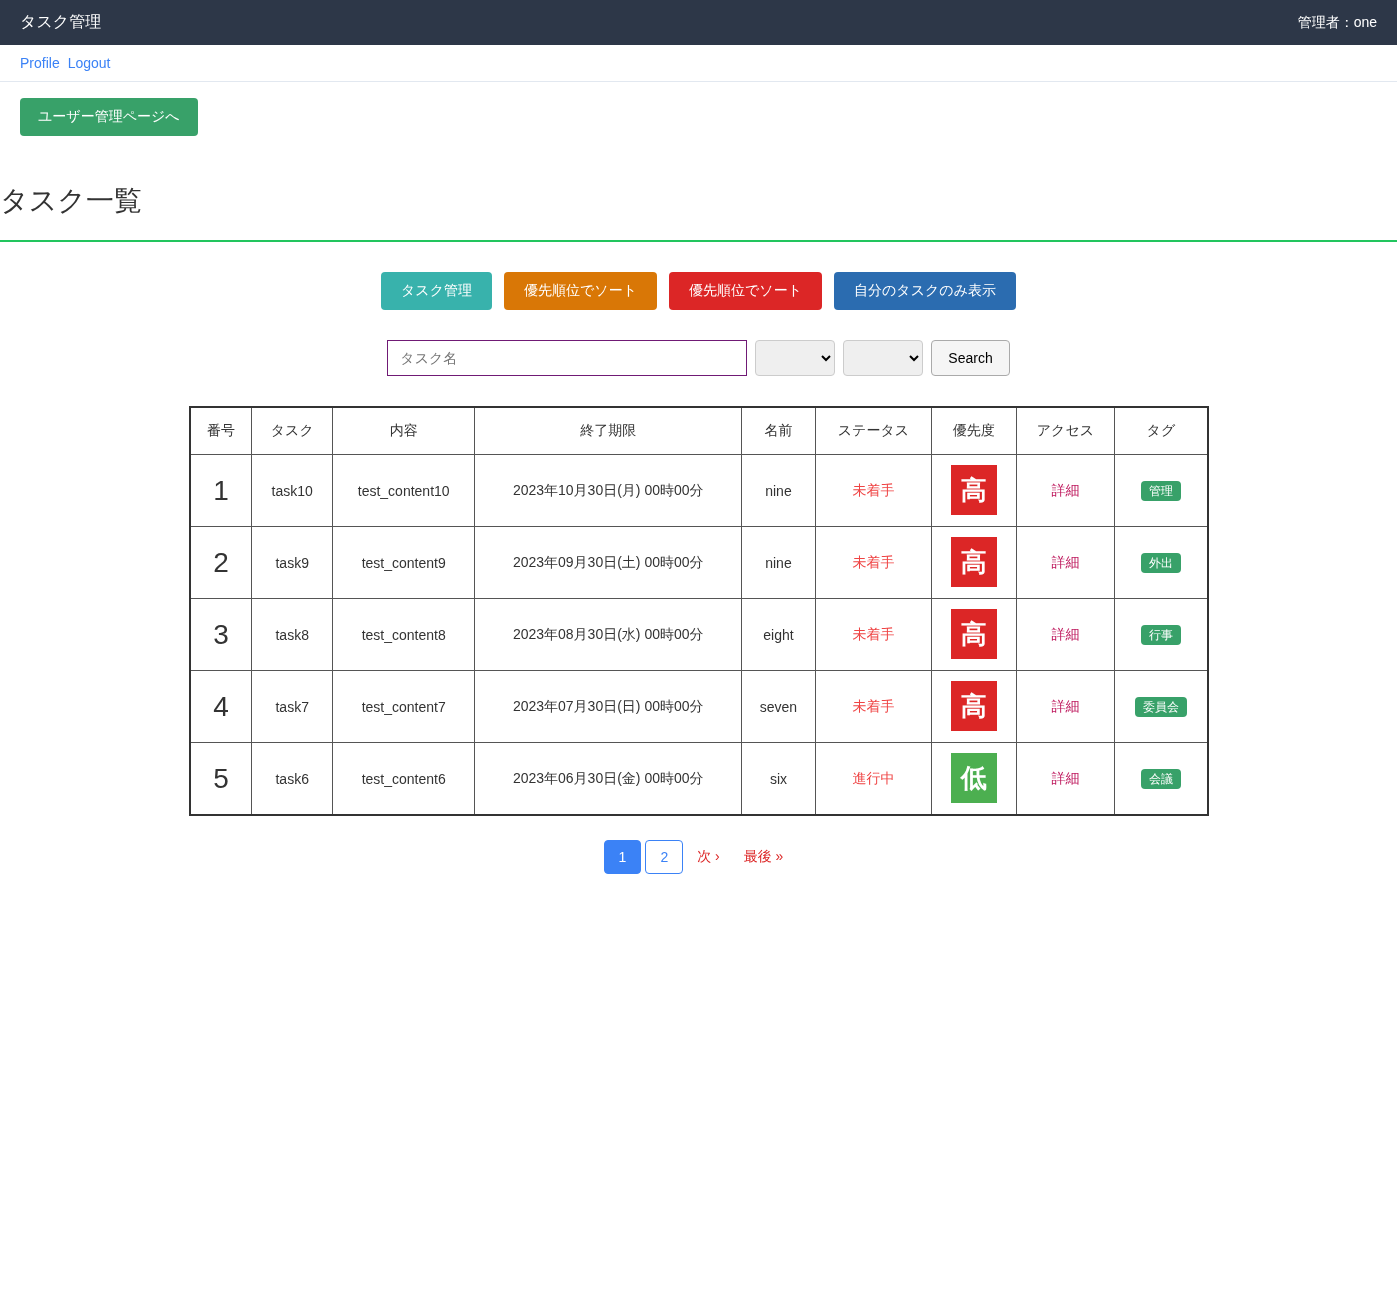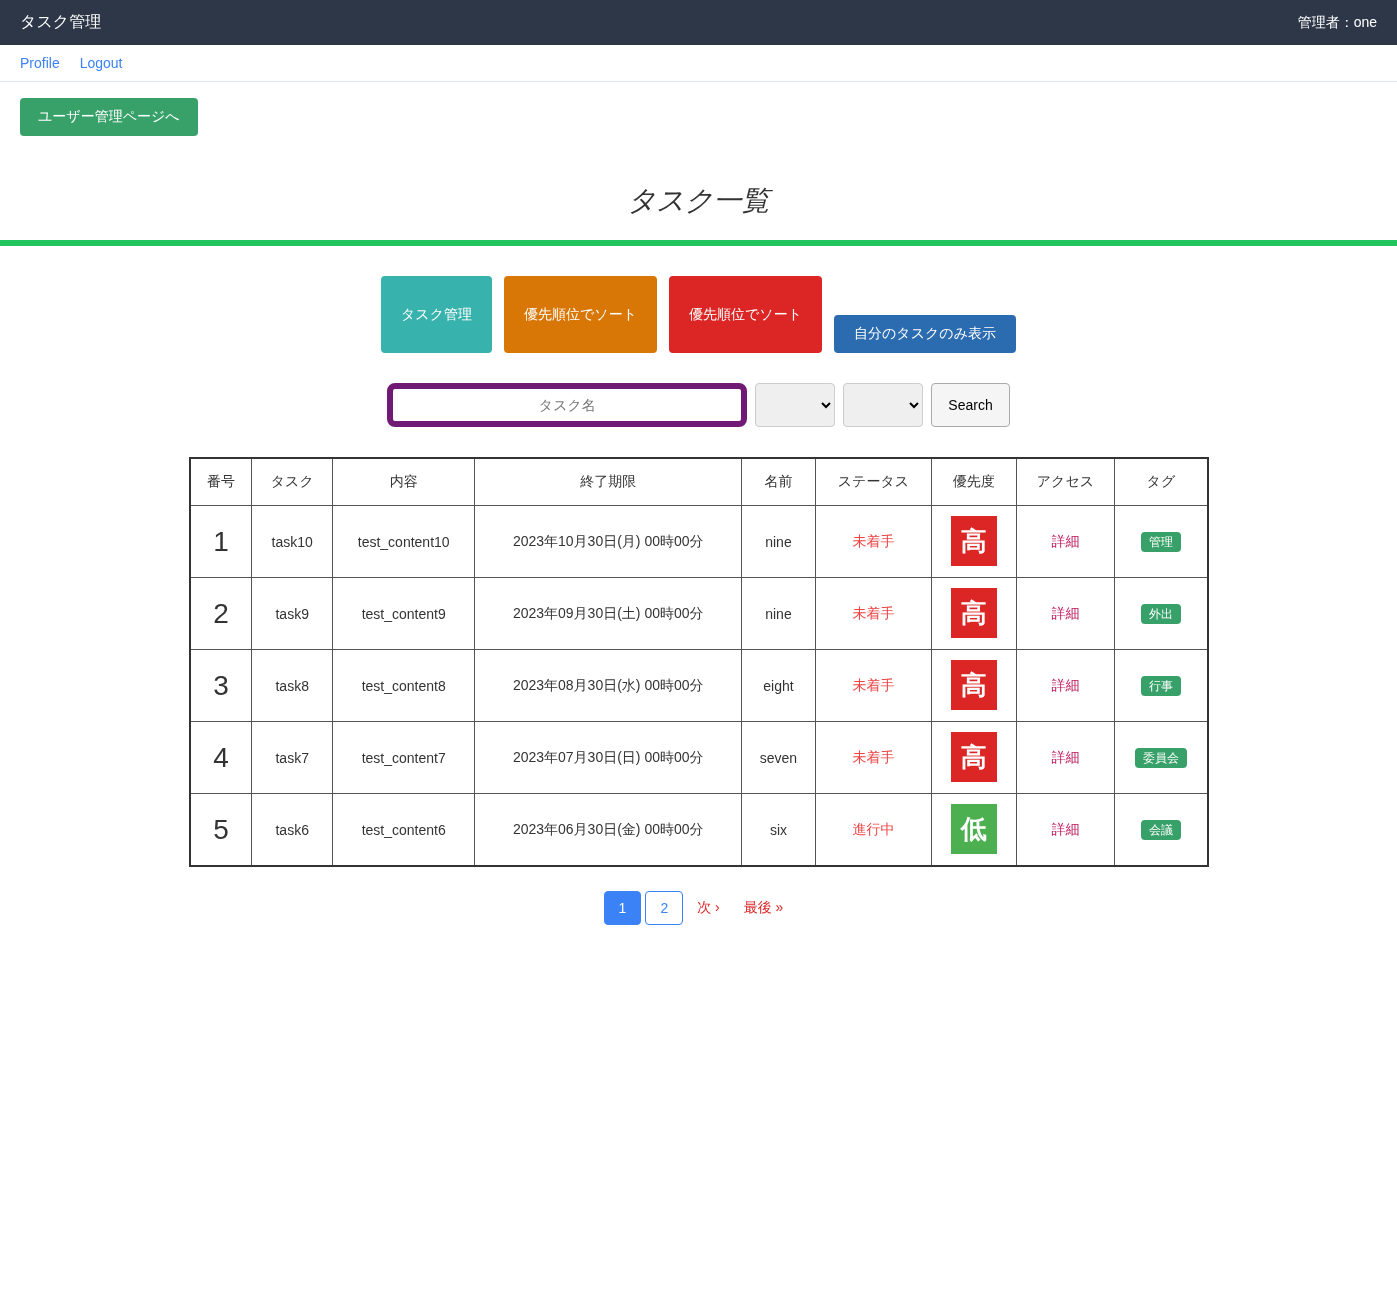--- a/index.html
+++ b/index.html
@@ -4,41 +4,41 @@
   <style>
     * { box-sizing: border-box; margin: 0; padding: 0; }
     body { font-family: "Helvetica Neue", Arial, "Hiragino Kaku Gothic ProN", "Hiragino Sans", Meiryo, sans-serif; background: #fff; color: #333; font-size: 14px; }
 
     
     .header { background: #2d3748; color: #fff; padding: 12px 20px; display: flex; justify-content: space-between; align-items: center; }
     .header-title { font-size: 16px; font-weight: normal; }
     .header-admin { font-size: 14px; }
 
     
-    .nav { padding: 10px 20px; display: flex; gap: 20px; border-bottom: 1px solid #e2e8f0; }
+    .nav { padding: 10px 20px; display: flex; gap: 8px; border-bottom: 1px solid #e2e8f0; }
     .nav a { color: #3b82f6; text-decoration: none; font-size: 14px; }
 
     
     .page-header { padding: 16px 20px; }
     .btn-user-mgmt { background: #38a169; color: #fff; border: none; padding: 10px 18px; border-radius: 4px; cursor: pointer; font-size: 14px; }
 
     
-    .page-title-section { text-align: center; padding: 30px 0 20px; border-bottom: 6px solid #22c55e; font-style: italic; }
+    .page-title-section { text-align: left; padding: 30px 0 20px; border-bottom: 2px solid #22c55e; }
     .page-title { font-size: 28px; font-weight: normal; }
 
     
     .controls { display: flex; justify-content: center; gap: 12px; padding: 30px 0 20px; flex-wrap: wrap; }
     .btn-new { background: #38b2ac; color: #fff; border: none; padding: 10px 20px; border-radius: 4px; cursor: pointer; font-size: 14px; }
     .btn-sort-deadline { background: #d97706; color: #fff; border: none; padding: 10px 20px; border-radius: 4px; cursor: pointer; font-size: 14px; }
     .btn-sort-priority { background: #dc2626; color: #fff; border: none; padding: 10px 20px; border-radius: 4px; cursor: pointer; font-size: 14px; }
-    .btn-my-tasks { background: #2b6cb0; color: #fff; border: none; padding: 10px 20px; border-radius: 4px; cursor: pointer; font-size: 14px; margin-top: 39px; }
+    .btn-my-tasks { background: #2b6cb0; color: #fff; border: none; padding: 10px 20px; border-radius: 4px; cursor: pointer; font-size: 14px; }
 
     
     .search-area { display: flex; justify-content: center; gap: 8px; padding: 10px 0 30px; }
-    .search-input { width: 360px; padding: 8px 12px; border: 6px solid #701a75; border-radius: 8px; font-size: 14px; text-align: center; }
+    .search-input { width: 360px; padding: 8px 12px; border: 1px solid #701a75; border-radius: 0; font-size: 14px; }
     .search-select { padding: 8px 4px; border: 1px solid #ccc; border-radius: 4px; font-size: 14px; min-width: 80px; }
     .btn-search { padding: 8px 16px; border: 1px solid #aaa; background: #f5f5f5; border-radius: 4px; cursor: pointer; font-size: 14px; text-align: right; }
 
     
     .table-container { max-width: 1060px; margin: 0 auto; padding: 0 20px; }
     table { width: 100%; border-collapse: collapse; border: 2px solid #333; }
     th { background: #fff; border: 1px solid #555; padding: 14px 10px; text-align: center; font-weight: normal; font-size: 14px; }
     td { border: 1px solid #555; padding: 18px 10px; text-align: center; font-size: 14px; }
     tr:nth-child(odd) td { background: #fff; }
     tr:nth-child(even) td { background: #fff; }

